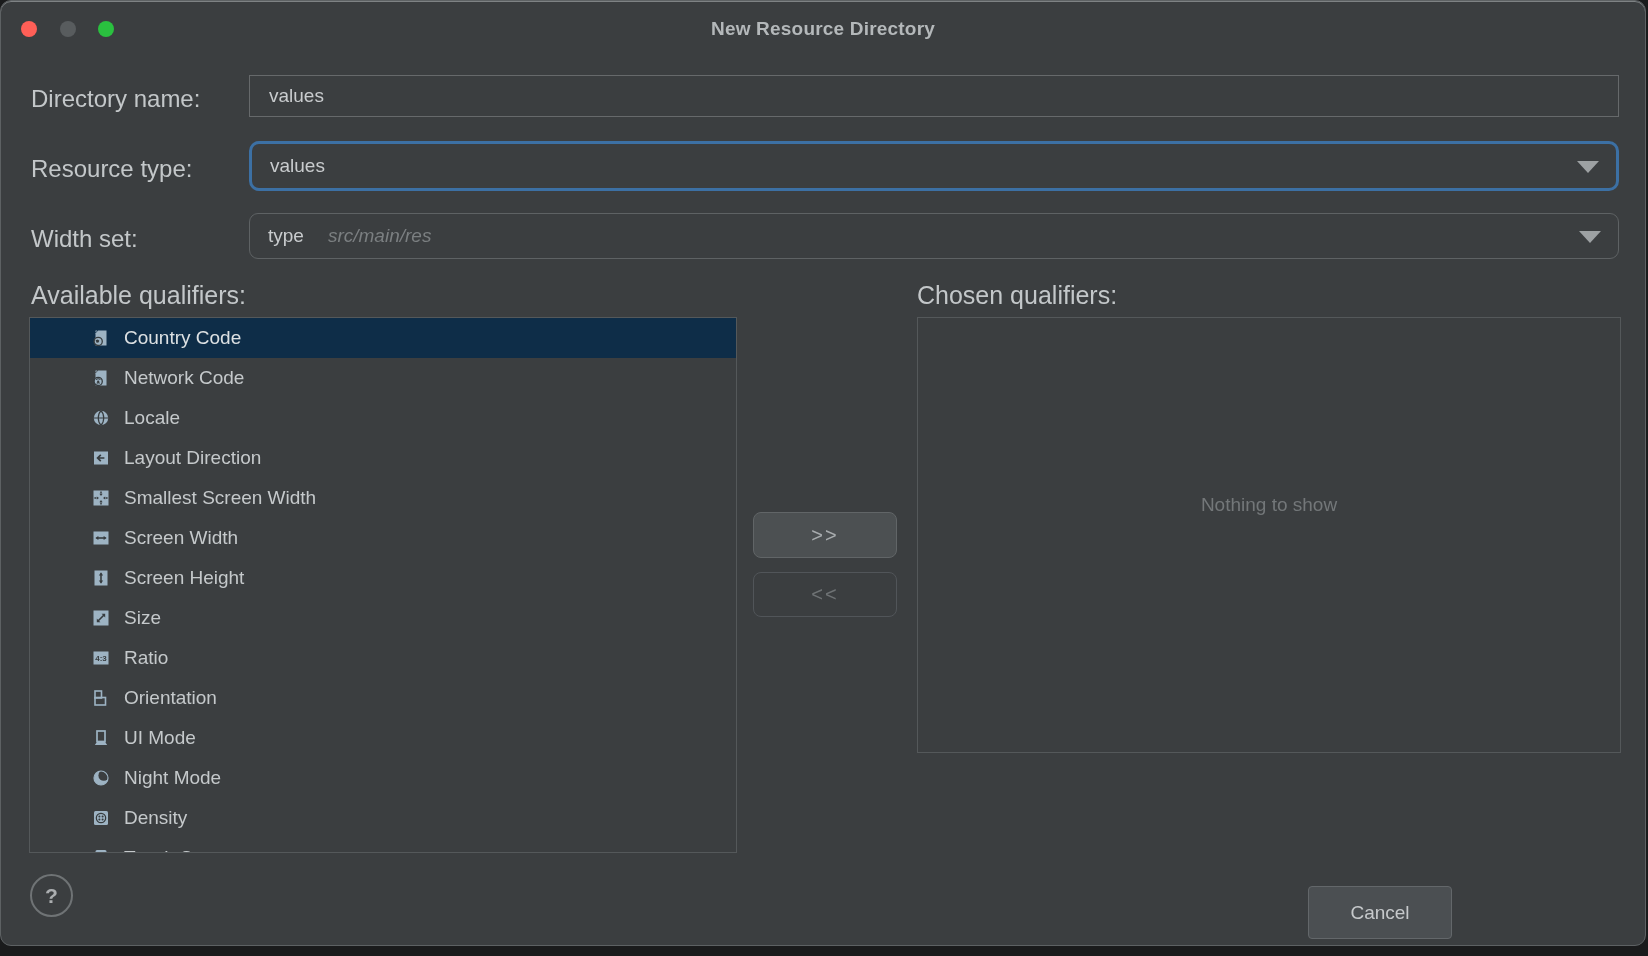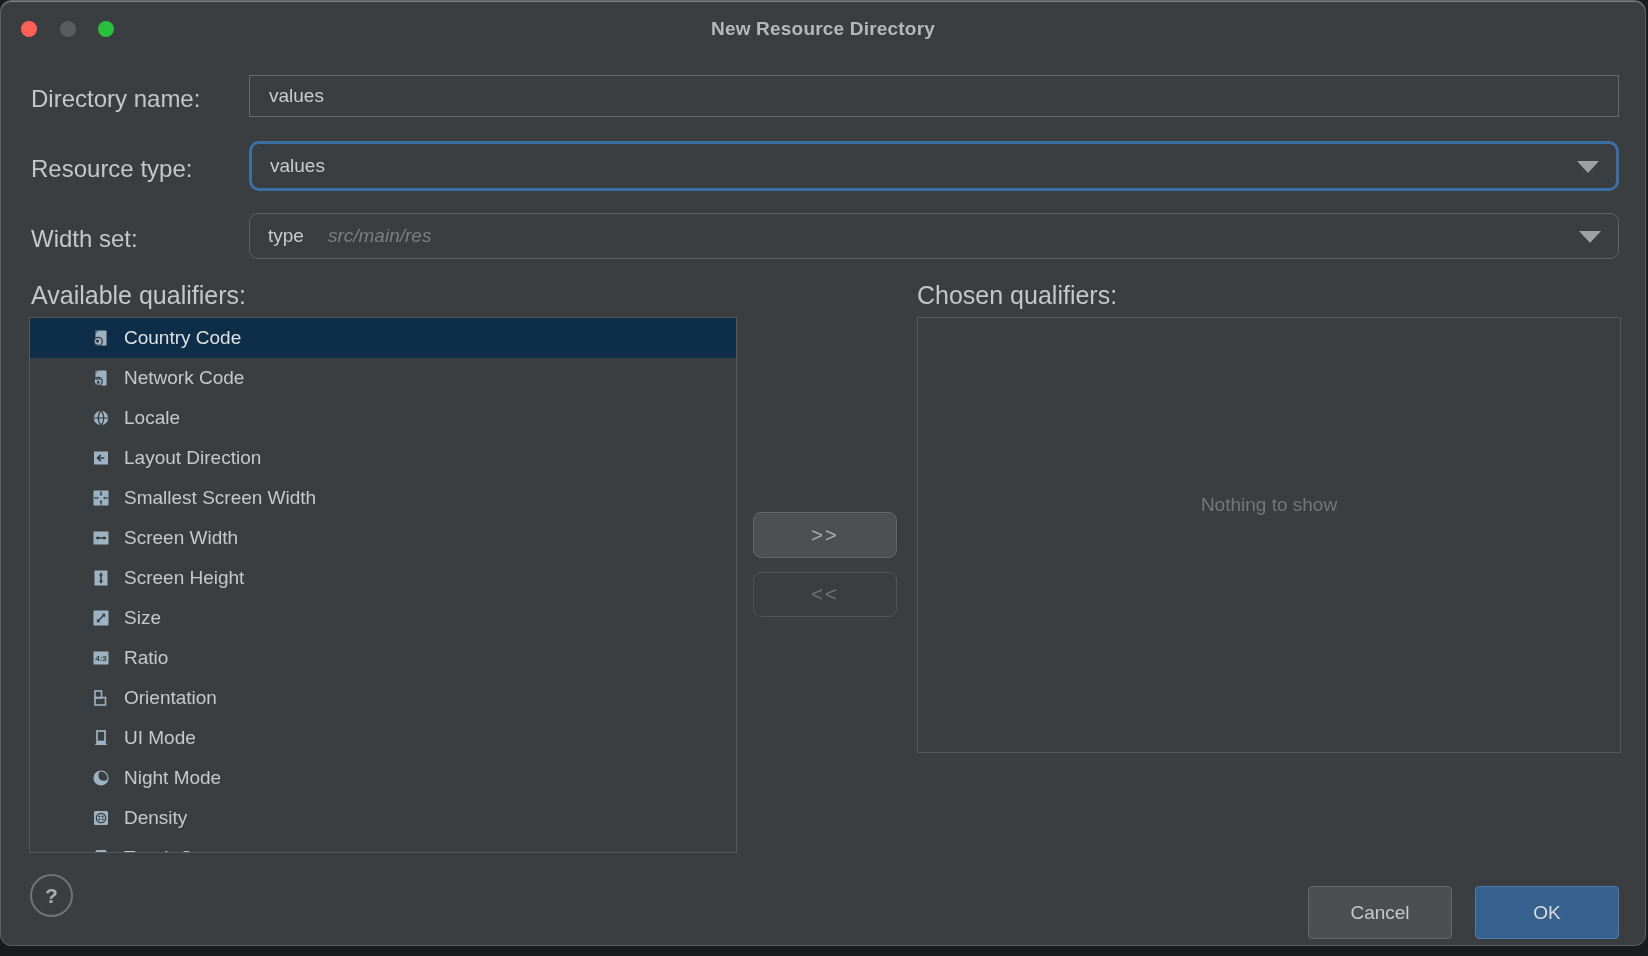--- a/index.html
+++ b/index.html
@@ -237,15 +237,14 @@
   <div class="xferbtn add">&gt;&gt;</div>
   <div class="xferbtn remove">&lt;&lt;</div>
 
   <div class="seclabel" style="left:916px;">Chosen qualifiers:</div>
   <div class="chosenbox">
     <div class="emptytext">Nothing to show</div>
   </div>
 
   <div class="helpbtn">?</div>
   <div class="btn cancel">Cancel</div>
-  <div class="btn ok">OK</div>
 
 </div>
 
 </body></html>

